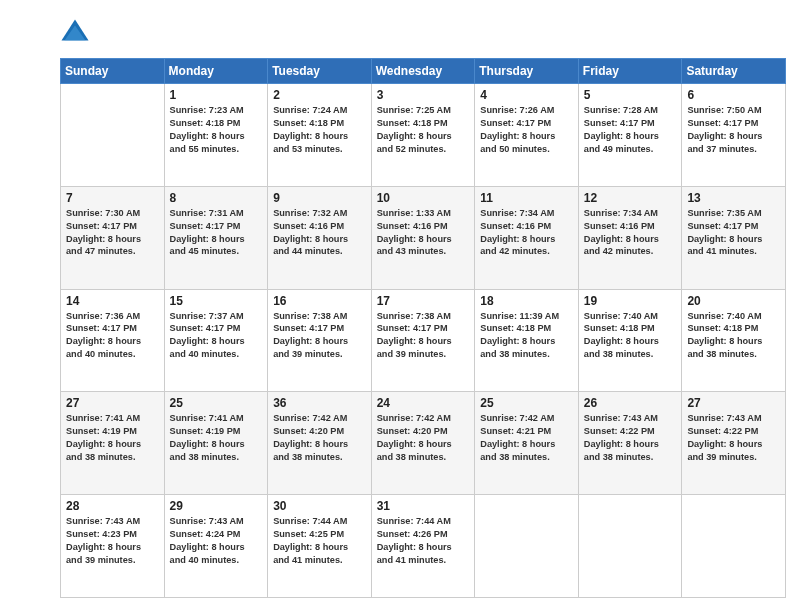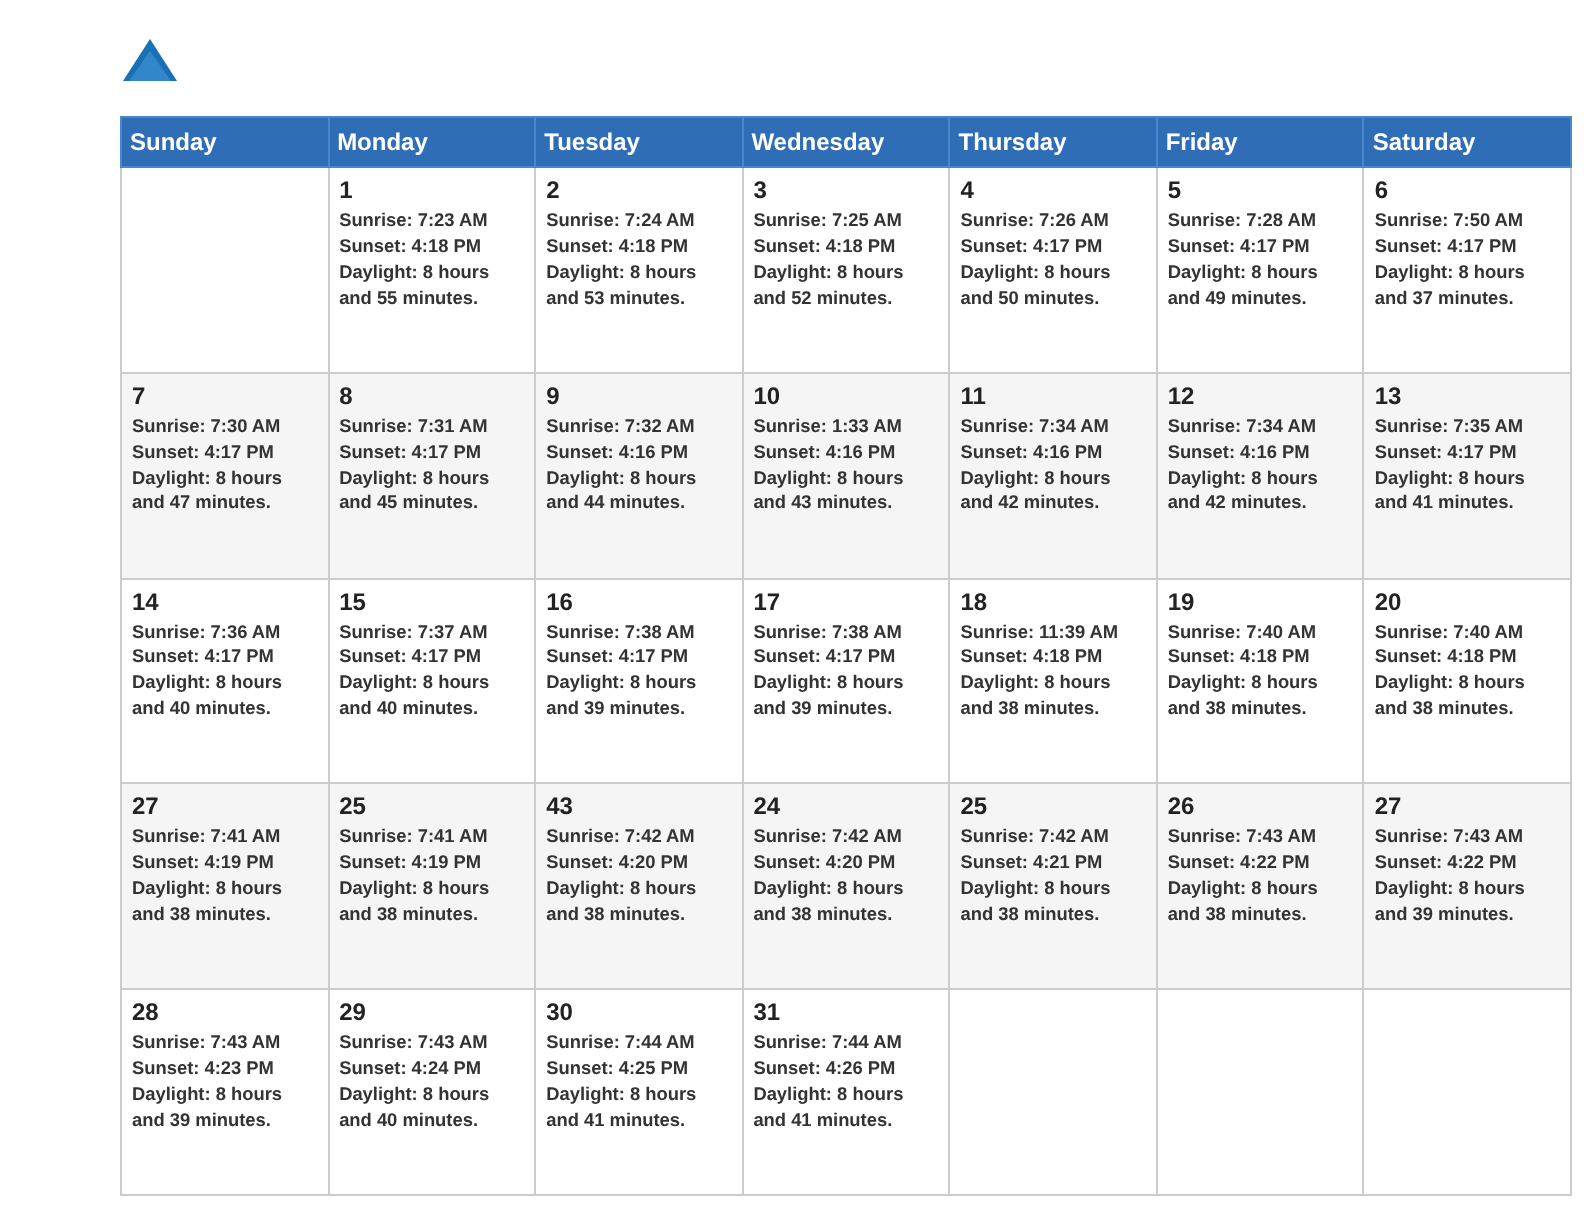--- a/index.html
+++ b/index.html
@@ -319,21 +319,21 @@
       </td>
           <td>
         <span class="day-number">25</span>
         <div class="day-info">
           <span>Sunrise: 7:41 AM</span><br>
           <span>Sunset: 4:19 PM</span><br>
           <span>Daylight: 8 hours and 38 minutes.</span>
         </div>
       </td>
           <td>
-        <span class="day-number">43</span>
+        <span class="day-number">36</span>
         <div class="day-info">
           <span>Sunrise: 7:42 AM</span><br>
           <span>Sunset: 4:20 PM</span><br>
           <span>Daylight: 8 hours and 38 minutes.</span>
         </div>
       </td>
           <td>
         <span class="day-number">24</span>
         <div class="day-info">
           <span>Sunrise: 7:42 AM</span><br>

